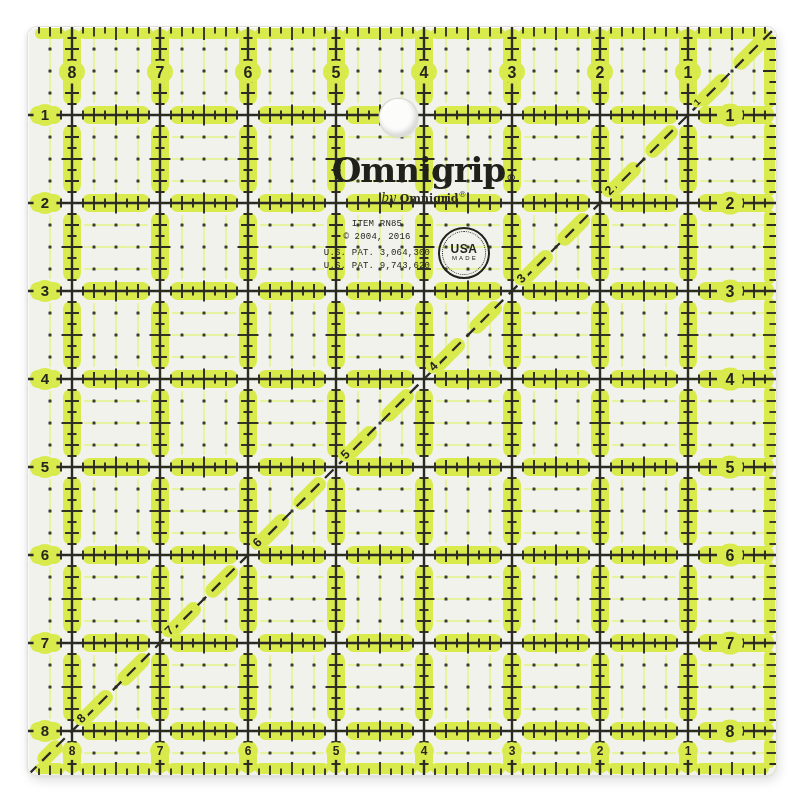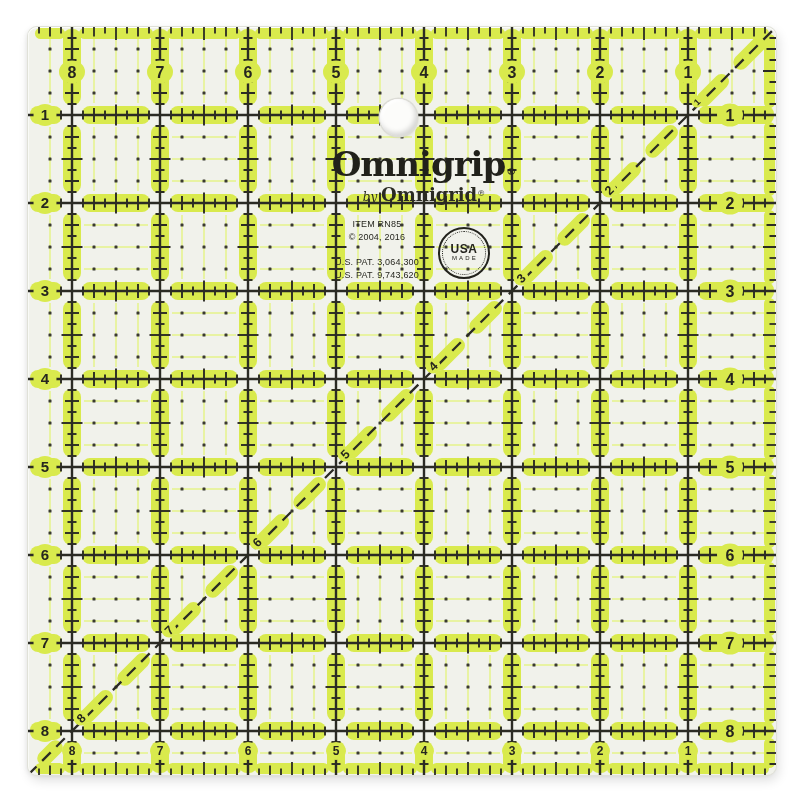--- a/index.html
+++ b/index.html
@@ -19,39 +19,39 @@
   svg text{font-family:"Liberation Sans",sans-serif;fill:#26261f;}
 
   .hole{
     position:absolute;left:352px;top:72px;width:37px;height:37px;border-radius:50%;
     background:#fcfcfa;
     box-shadow:0 0 0 1.5px #dcdcd6, inset -2px -3px 5px rgba(0,0,0,.15),
                inset 2px 2px 3px rgba(255,255,255,.95), 1px 2px 3px rgba(0,0,0,.10);
     z-index:3;
   }
 
-  .brand{position:absolute;left:246px;top:120px;width:300px;text-align:center;z-index:4;color:#21211b;}
+  .brand{position:absolute;left:246px;top:126px;width:300px;text-align:center;z-index:4;color:#21211b;}
   .brand .logo{
     font-family:"DejaVu Serif","Liberation Serif",serif;font-weight:bold;
     font-size:34px;letter-spacing:-1px;line-height:1.05;white-space:nowrap;
   }
   .brand .logo .reg{font-size:10px;letter-spacing:0;position:relative;bottom:1px;margin-left:1px;}
   .brand .byline{
     margin-top:1px;font-family:"DejaVu Serif","Liberation Serif",serif;
     font-size:12px;font-style:italic;color:#2a2a22;white-space:nowrap;
   }
-  .brand .byline .byname{font-style:normal;font-weight:bold;font-size:18px;letter-spacing:0;text-align:center;}
+  .brand .byline .byname{font-style:normal;font-weight:bold;font-size:11px;letter-spacing:0;text-align:center;}
   .brand .byline .byreg{font-style:normal;font-size:8px;vertical-align:super;}
 
   .iteminfo{
     position:absolute;left:269px;top:191px;width:160px;text-align:center;z-index:4;
-    font-family:Liberation Sans, sans-serif;
+    font-family:Liberation Mono, monospace;
     font-size:9px;line-height:13px;letter-spacing:.2px;color:#26261f;white-space:nowrap;
   }
-  .iteminfo .cline{margin-bottom:12px;}
+  .iteminfo .cline{margin-bottom:3px;}
 
   .usa{position:absolute;left:410px;top:200px;width:52px;height:52px;z-index:4;}
   .usa .outer{position:absolute;inset:0;border:2.5px solid #23231d;border-radius:50%;}
   .usa .inner{
     position:absolute;inset:4px;border:1.6px dotted #23231d;border-radius:50%;
     display:flex;flex-direction:column;align-items:center;justify-content:center;
   }
   .usa .l1{font-weight:bold;font-size:12px;letter-spacing:.5px;line-height:11px;color:#23231d;}
   .usa .l2{font-size:6px;letter-spacing:2.2px;line-height:7px;margin-left:2px;color:#23231d;}
 </style>

